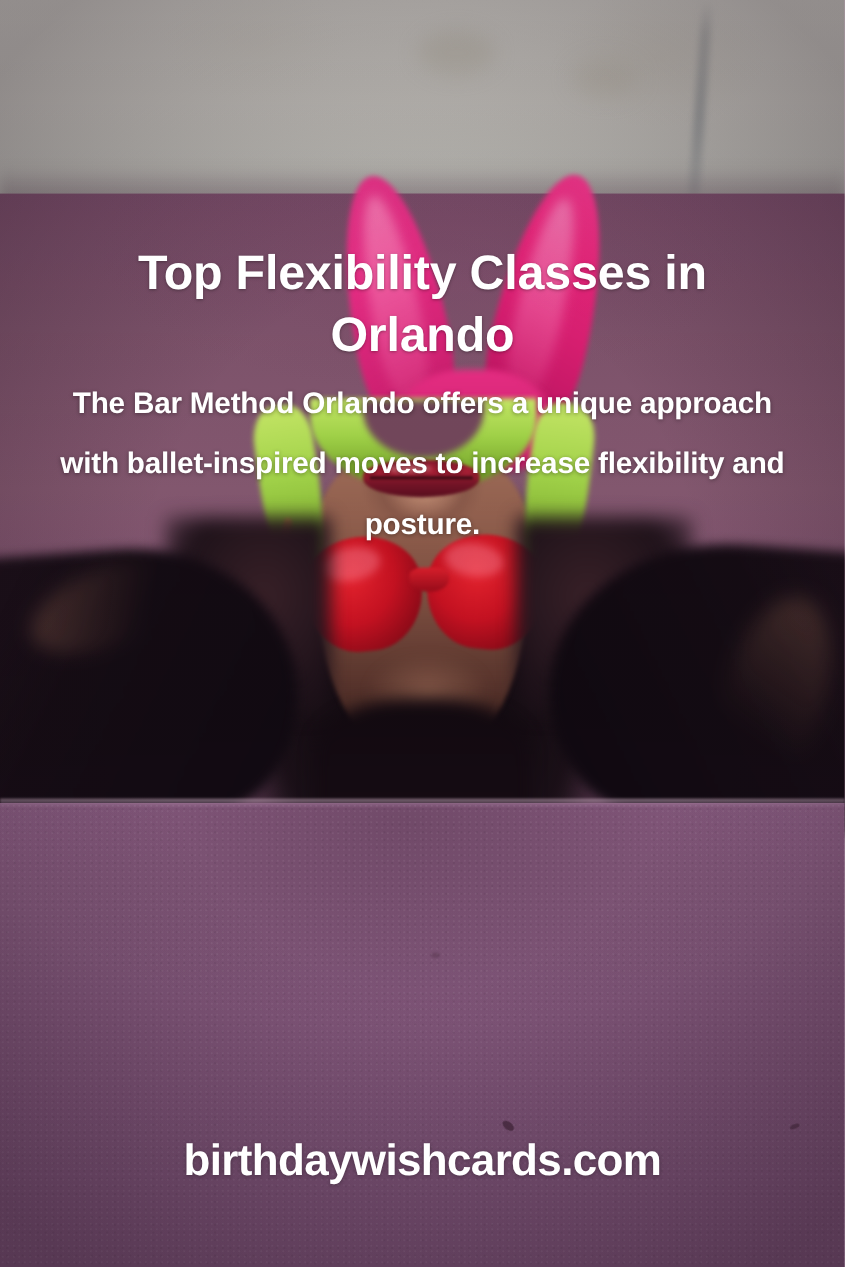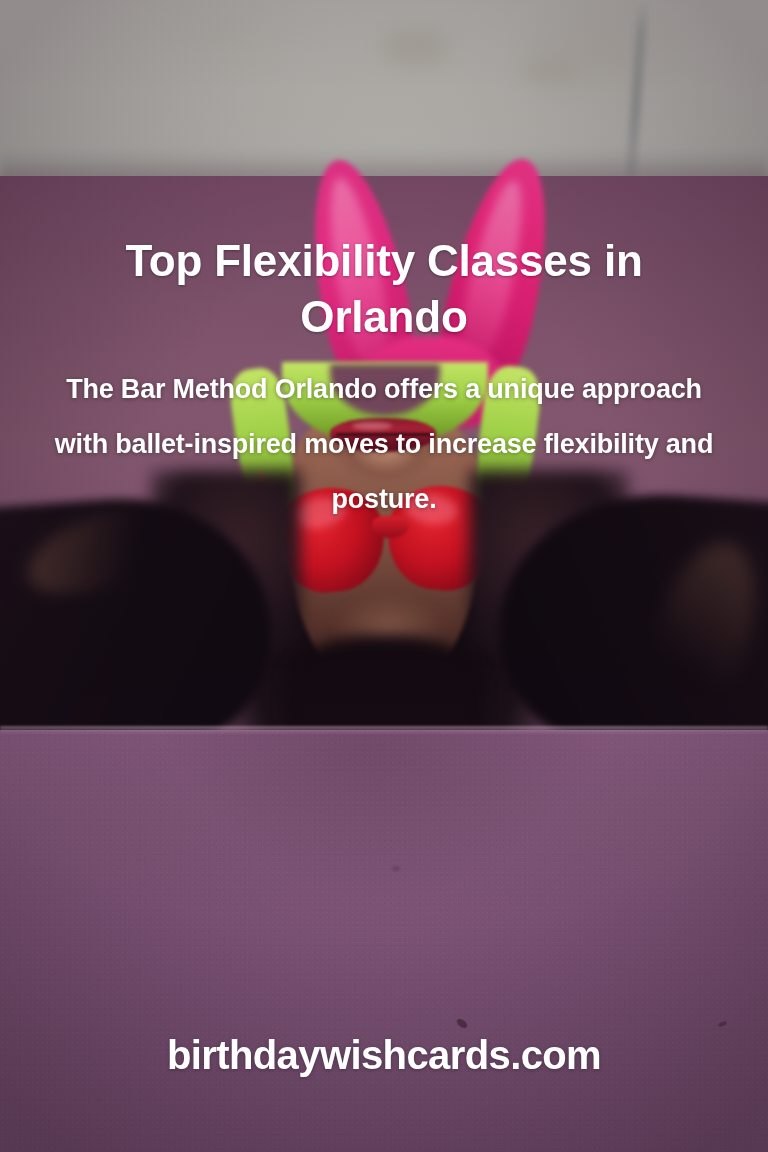--- a/index.html
+++ b/index.html
@@ -394,21 +394,21 @@
     inset: 0;
   }
   .headline-block {
     position: absolute;
     left: 48px;
     top: 216px;
     width: 672px;
     text-align: center;
   }
   .headline {
-    margin: 17px;
+    margin: 5px;
     color: #ffffff;
     font-family: "Liberation Sans", sans-serif;
     font-weight: bold;
     font-size: 44px;
     line-height: 56px;
     letter-spacing: -0.2px;
     text-shadow: 0 1px 3px rgba(0,0,0,.34);
   }
   .subhead {
     margin: 6px 0 0 0;

